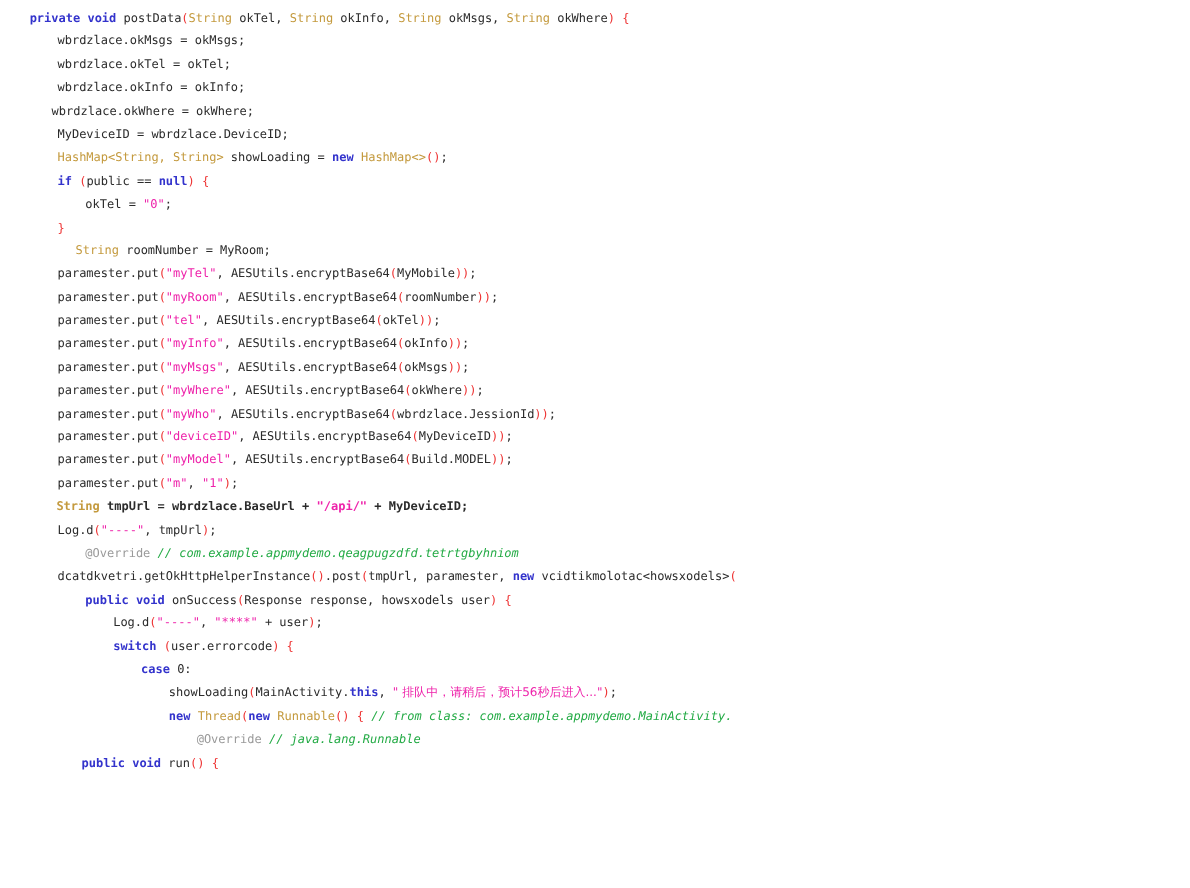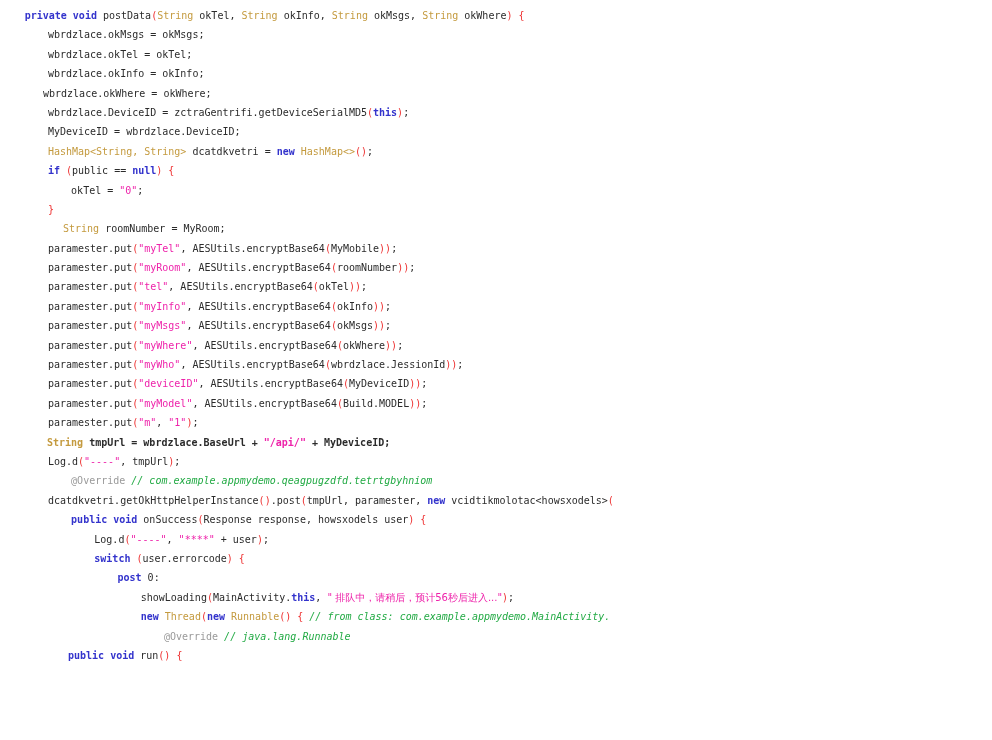--- a/index.html
+++ b/index.html
@@ -49,23 +49,22 @@
 </style>
 </head>
 <body>
 
 <div id="code-view">
     <div class="code-line" style="padding-left: 24.7px;"><span class="t-kw">private void </span><span class="t-plain">postData</span><span class="t-paren">(</span><span class="t-type">String </span><span class="t-plain">okTel, </span><span class="t-type">String </span><span class="t-plain">okInfo, </span><span class="t-type">String </span><span class="t-plain">okMsgs, </span><span class="t-type">String </span><span class="t-plain">okWhere</span><span class="t-paren">)</span><span class="t-plain"> </span><span class="t-paren">{</span></div>
     <div class="code-line" style="padding-left: 47.9px;"><span class="t-plain">wbrdzlace.okMsgs = okMsgs;</span></div>
     <div class="code-line" style="padding-left: 47.9px;"><span class="t-plain">wbrdzlace.okTel = okTel;</span></div>
     <div class="code-line" style="padding-left: 47.9px;"><span class="t-plain">wbrdzlace.okInfo = okInfo;</span></div>
     <div class="code-line" style="padding-left: 43px;"><span class="t-plain">wbrdzlace.okWhere = okWhere;</span></div>
-    <div class="code-line" style="padding-left: 47.9px;"><span class="t-plain">wbrdzlace.DeviceID = zctraGentrifi.getDeviceSerialMD5</span><span class="t-paren">(</span><span class="t-kw">this</span><span class="t-paren">)</span><span class="t-plain">;</span></div>
     <div class="code-line" style="padding-left: 47.9px;"><span class="t-plain">MyDeviceID = wbrdzlace.DeviceID;</span></div>
-    <div class="code-line" style="padding-left: 47.9px;"><span class="t-type">HashMap&lt;String, String&gt; </span><span class="t-plain">dcatdkvetri = </span><span class="t-kw">new </span><span class="t-type">HashMap&lt;&gt;</span><span class="t-paren">()</span><span class="t-plain">;</span></div>
+    <div class="code-line" style="padding-left: 47.9px;"><span class="t-type">HashMap&lt;String, String&gt; </span><span class="t-plain">showLoading = </span><span class="t-kw">new </span><span class="t-type">HashMap&lt;&gt;</span><span class="t-paren">()</span><span class="t-plain">;</span></div>
     <div class="code-line" style="padding-left: 47.9px;"><span class="t-kw">if </span><span class="t-paren">(</span><span class="t-plain">public == </span><span class="t-kw">null</span><span class="t-paren">)</span><span class="t-plain"> </span><span class="t-paren">{</span></div>
     <div class="code-line" style="padding-left: 71.1px;"><span class="t-plain">okTel = </span><span class="t-str">"0"</span><span class="t-plain">;</span></div>
     <div class="code-line" style="padding-left: 47.9px;"><span class="t-paren">}</span></div>
     <div class="code-line" style="padding-left: 63px;"><span class="t-type">String </span><span class="t-plain">roomNumber = MyRoom;</span></div>
     <div class="code-line" style="padding-left: 47.9px;"><span class="t-plain">paramester.put</span><span class="t-paren">(</span><span class="t-str">"myTel"</span><span class="t-plain">, AESUtils.encryptBase64</span><span class="t-paren">(</span><span class="t-plain">MyMobile</span><span class="t-paren">))</span><span class="t-plain">;</span></div>
     <div class="code-line" style="padding-left: 47.9px;"><span class="t-plain">paramester.put</span><span class="t-paren">(</span><span class="t-str">"myRoom"</span><span class="t-plain">, AESUtils.encryptBase64</span><span class="t-paren">(</span><span class="t-plain">roomNumber</span><span class="t-paren">))</span><span class="t-plain">;</span></div>
     <div class="code-line" style="padding-left: 47.9px;"><span class="t-plain">paramester.put</span><span class="t-paren">(</span><span class="t-str">"tel"</span><span class="t-plain">, AESUtils.encryptBase64</span><span class="t-paren">(</span><span class="t-plain">okTel</span><span class="t-paren">))</span><span class="t-plain">;</span></div>
     <div class="code-line" style="padding-left: 47.9px;"><span class="t-plain">paramester.put</span><span class="t-paren">(</span><span class="t-str">"myInfo"</span><span class="t-plain">, AESUtils.encryptBase64</span><span class="t-paren">(</span><span class="t-plain">okInfo</span><span class="t-paren">))</span><span class="t-plain">;</span></div>
     <div class="code-line" style="padding-left: 47.9px;"><span class="t-plain">paramester.put</span><span class="t-paren">(</span><span class="t-str">"myMsgs"</span><span class="t-plain">, AESUtils.encryptBase64</span><span class="t-paren">(</span><span class="t-plain">okMsgs</span><span class="t-paren">))</span><span class="t-plain">;</span></div>
     <div class="code-line" style="padding-left: 47.9px;"><span class="t-plain">paramester.put</span><span class="t-paren">(</span><span class="t-str">"myWhere"</span><span class="t-plain">, AESUtils.encryptBase64</span><span class="t-paren">(</span><span class="t-plain">okWhere</span><span class="t-paren">))</span><span class="t-plain">;</span></div>
@@ -73,18 +72,18 @@
     <div class="code-line" style="padding-left: 47.9px;"><span class="t-plain">paramester.put</span><span class="t-paren">(</span><span class="t-str">"deviceID"</span><span class="t-plain">, AESUtils.encryptBase64</span><span class="t-paren">(</span><span class="t-plain">MyDeviceID</span><span class="t-paren">))</span><span class="t-plain">;</span></div>
     <div class="code-line" style="padding-left: 47.9px;"><span class="t-plain">paramester.put</span><span class="t-paren">(</span><span class="t-str">"myModel"</span><span class="t-plain">, AESUtils.encryptBase64</span><span class="t-paren">(</span><span class="t-plain">Build.MODEL</span><span class="t-paren">))</span><span class="t-plain">;</span></div>
     <div class="code-line" style="padding-left: 47.9px;"><span class="t-plain">paramester.put</span><span class="t-paren">(</span><span class="t-str">"m"</span><span class="t-plain">, </span><span class="t-str">"1"</span><span class="t-paren">)</span><span class="t-plain">;</span></div>
     <div class="code-line" style="padding-left: 47px; font-weight: bold;"><span class="t-type">String </span><span class="t-plain">tmpUrl = wbrdzlace.BaseUrl + </span><span class="t-str">"/api/"</span><span class="t-plain"> + MyDeviceID;</span></div>
     <div class="code-line" style="padding-left: 47.9px;"><span class="t-plain">Log.d</span><span class="t-paren">(</span><span class="t-str">"----"</span><span class="t-plain">, tmpUrl</span><span class="t-paren">)</span><span class="t-plain">;</span></div>
     <div class="code-line" style="padding-left: 71.1px;"><span class="t-anno">@Override </span><span class="t-comment">// com.example.appmydemo.qeagpugzdfd.tetrtgbyhniom</span></div>
     <div class="code-line" style="padding-left: 47.9px;"><span class="t-plain">dcatdkvetri.getOkHttpHelperInstance</span><span class="t-paren">()</span><span class="t-plain">.post</span><span class="t-paren">(</span><span class="t-plain">tmpUrl, paramester, </span><span class="t-kw">new </span><span class="t-plain">vcidtikmolotac&lt;howsxodels&gt;</span><span class="t-paren">(</span></div>
     <div class="code-line" style="padding-left: 71.1px;"><span class="t-kw">public void </span><span class="t-plain">onSuccess</span><span class="t-paren">(</span><span class="t-plain">Response response, howsxodels user</span><span class="t-paren">)</span><span class="t-plain"> </span><span class="t-paren">{</span></div>
     <div class="code-line" style="padding-left: 94.3px;"><span class="t-plain">Log.d</span><span class="t-paren">(</span><span class="t-str">"----"</span><span class="t-plain">, </span><span class="t-str">"****"</span><span class="t-plain"> + user</span><span class="t-paren">)</span><span class="t-plain">;</span></div>
     <div class="code-line" style="padding-left: 94.3px;"><span class="t-kw">switch </span><span class="t-paren">(</span><span class="t-plain">user.errorcode</span><span class="t-paren">)</span><span class="t-plain"> </span><span class="t-paren">{</span></div>
-    <div class="code-line" style="padding-left: 117.5px;"><span class="t-kw">post </span><span class="t-num">0</span><span class="t-plain">:</span></div>
+    <div class="code-line" style="padding-left: 117.5px;"><span class="t-kw">case </span><span class="t-num">0</span><span class="t-plain">:</span></div>
     <div class="code-line" style="padding-left: 140.7px;"><span class="t-plain">showLoading</span><span class="t-paren">(</span><span class="t-plain">MainActivity.</span><span class="t-kw">this</span><span class="t-plain">, </span><span class="t-cjk">" 排队中，请稍后，预计56秒后进入..."</span><span class="t-paren">)</span><span class="t-plain">;</span></div>
     <div class="code-line" style="padding-left: 140.7px;"><span class="t-kw">new </span><span class="t-type">Thread</span><span class="t-paren">(</span><span class="t-kw">new </span><span class="t-type">Runnable</span><span class="t-paren">()</span><span class="t-plain"> </span><span class="t-paren">{</span><span class="t-plain"> </span><span class="t-comment">// from class: com.example.appmydemo.MainActivity.</span></div>
     <div class="code-line" style="padding-left: 163.9px;"><span class="t-anno">@Override </span><span class="t-comment">// java.lang.Runnable</span></div>
     <div class="code-line" style="padding-left: 68px;"><span class="t-kw">public void </span><span class="t-plain">run</span><span class="t-paren">()</span><span class="t-plain"> </span><span class="t-paren">{</span></div>
   </div>
 
 </body></html>

